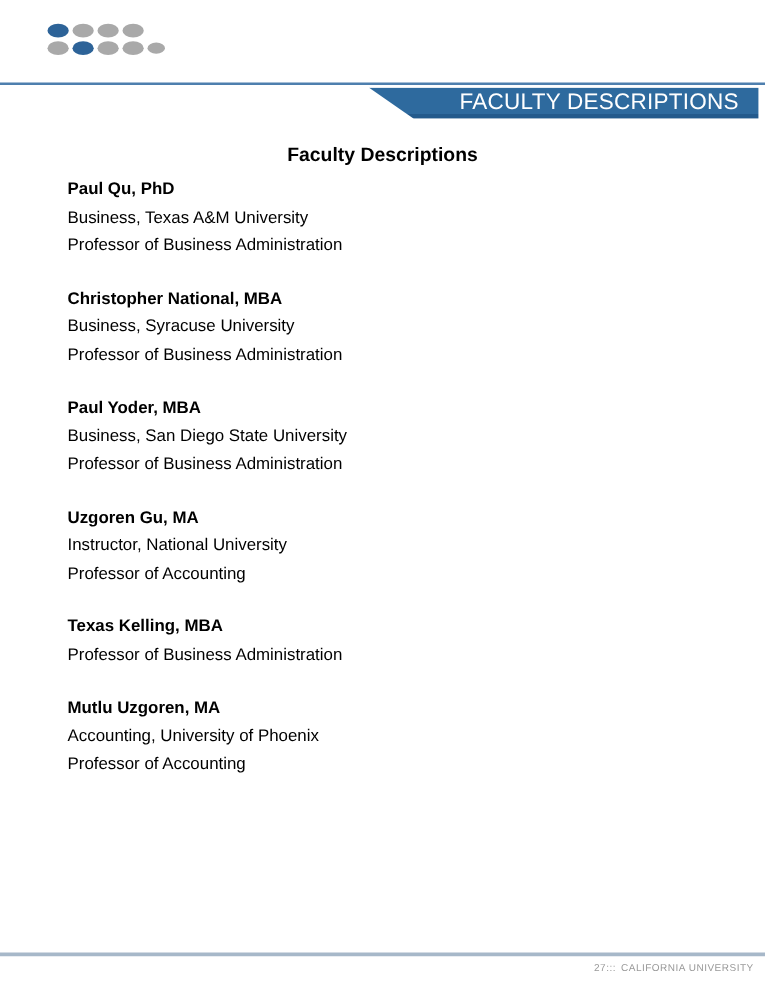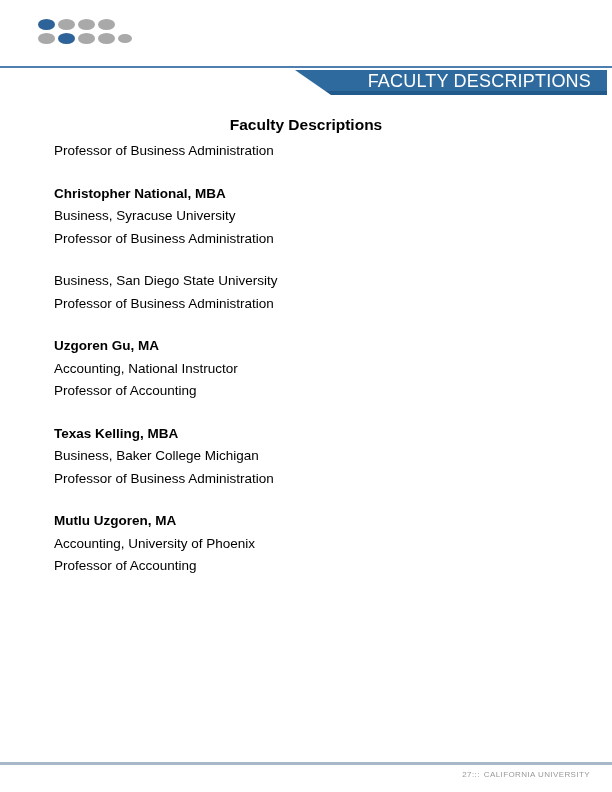--- a/index.html
+++ b/index.html
@@ -40,21 +40,21 @@
 
   
   .faculty-list { position:absolute; top:140px; left:54px; }
   .entry { margin-bottom:20px; }
   .entry-line { font-size:13.5px; line-height:22.5px; color:#000000; white-space:nowrap; }
   .entry-name { font-weight:bold; }
 
   
   .footer-rule { position:absolute; left:0; top:762px; width:612px; height:3px; background:#a7b8c9; }
   .footer-text {
-    position:absolute; top:770px; right:22px;
+    position:absolute; top:770px; right:9px;
     font-size:8px; color:#999999; letter-spacing:0.4px;
     display:flex; align-items:center;
   }
   .footer-text .sep { margin-right:4px; }
 </style>
 </head>
 <body>
 
 <div class="page">
 
@@ -78,44 +78,46 @@
 
   <div class="banner">
     <span>FACULTY DESCRIPTIONS</span>
   </div>
 
   <h1 class="page-title">Faculty Descriptions</h1>
 
   <div class="faculty-list">
 
     <div class="entry">
+      <div class="entry-line entry-name">Paul Qu, PhD</div>
+      <div class="entry-line">Business, Texas A&amp;M University</div>
       <div class="entry-line">Professor of Business Administration</div>
     </div>
 
     <div class="entry">
       <div class="entry-line entry-name">Christopher National, MBA</div>
       <div class="entry-line">Business, Syracuse University</div>
       <div class="entry-line">Professor of Business Administration</div>
     </div>
 
 
     <div class="entry">
+      <div class="entry-line entry-name">Paul Yoder, MBA</div>
       <div class="entry-line">Business, San Diego State University</div>
       <div class="entry-line">Professor of Business Administration</div>
     </div>
 
     <div class="entry">
       <div class="entry-line entry-name">Uzgoren Gu, MA</div>
-      <div class="entry-line">Accounting, National Instructor</div>
+      <div class="entry-line">Instructor, National University</div>
       <div class="entry-line">Professor of Accounting</div>
     </div>
 
     <div class="entry">
       <div class="entry-line entry-name">Texas Kelling, MBA</div>
-      <div class="entry-line">Business, Baker College Michigan</div>
       <div class="entry-line">Professor of Business Administration</div>
     </div>
 
     <div class="entry">
       <div class="entry-line entry-name">Mutlu Uzgoren, MA</div>
       <div class="entry-line">Accounting, University of Phoenix</div>
       <div class="entry-line">Professor of Accounting</div>
     </div>
 
   </div>

